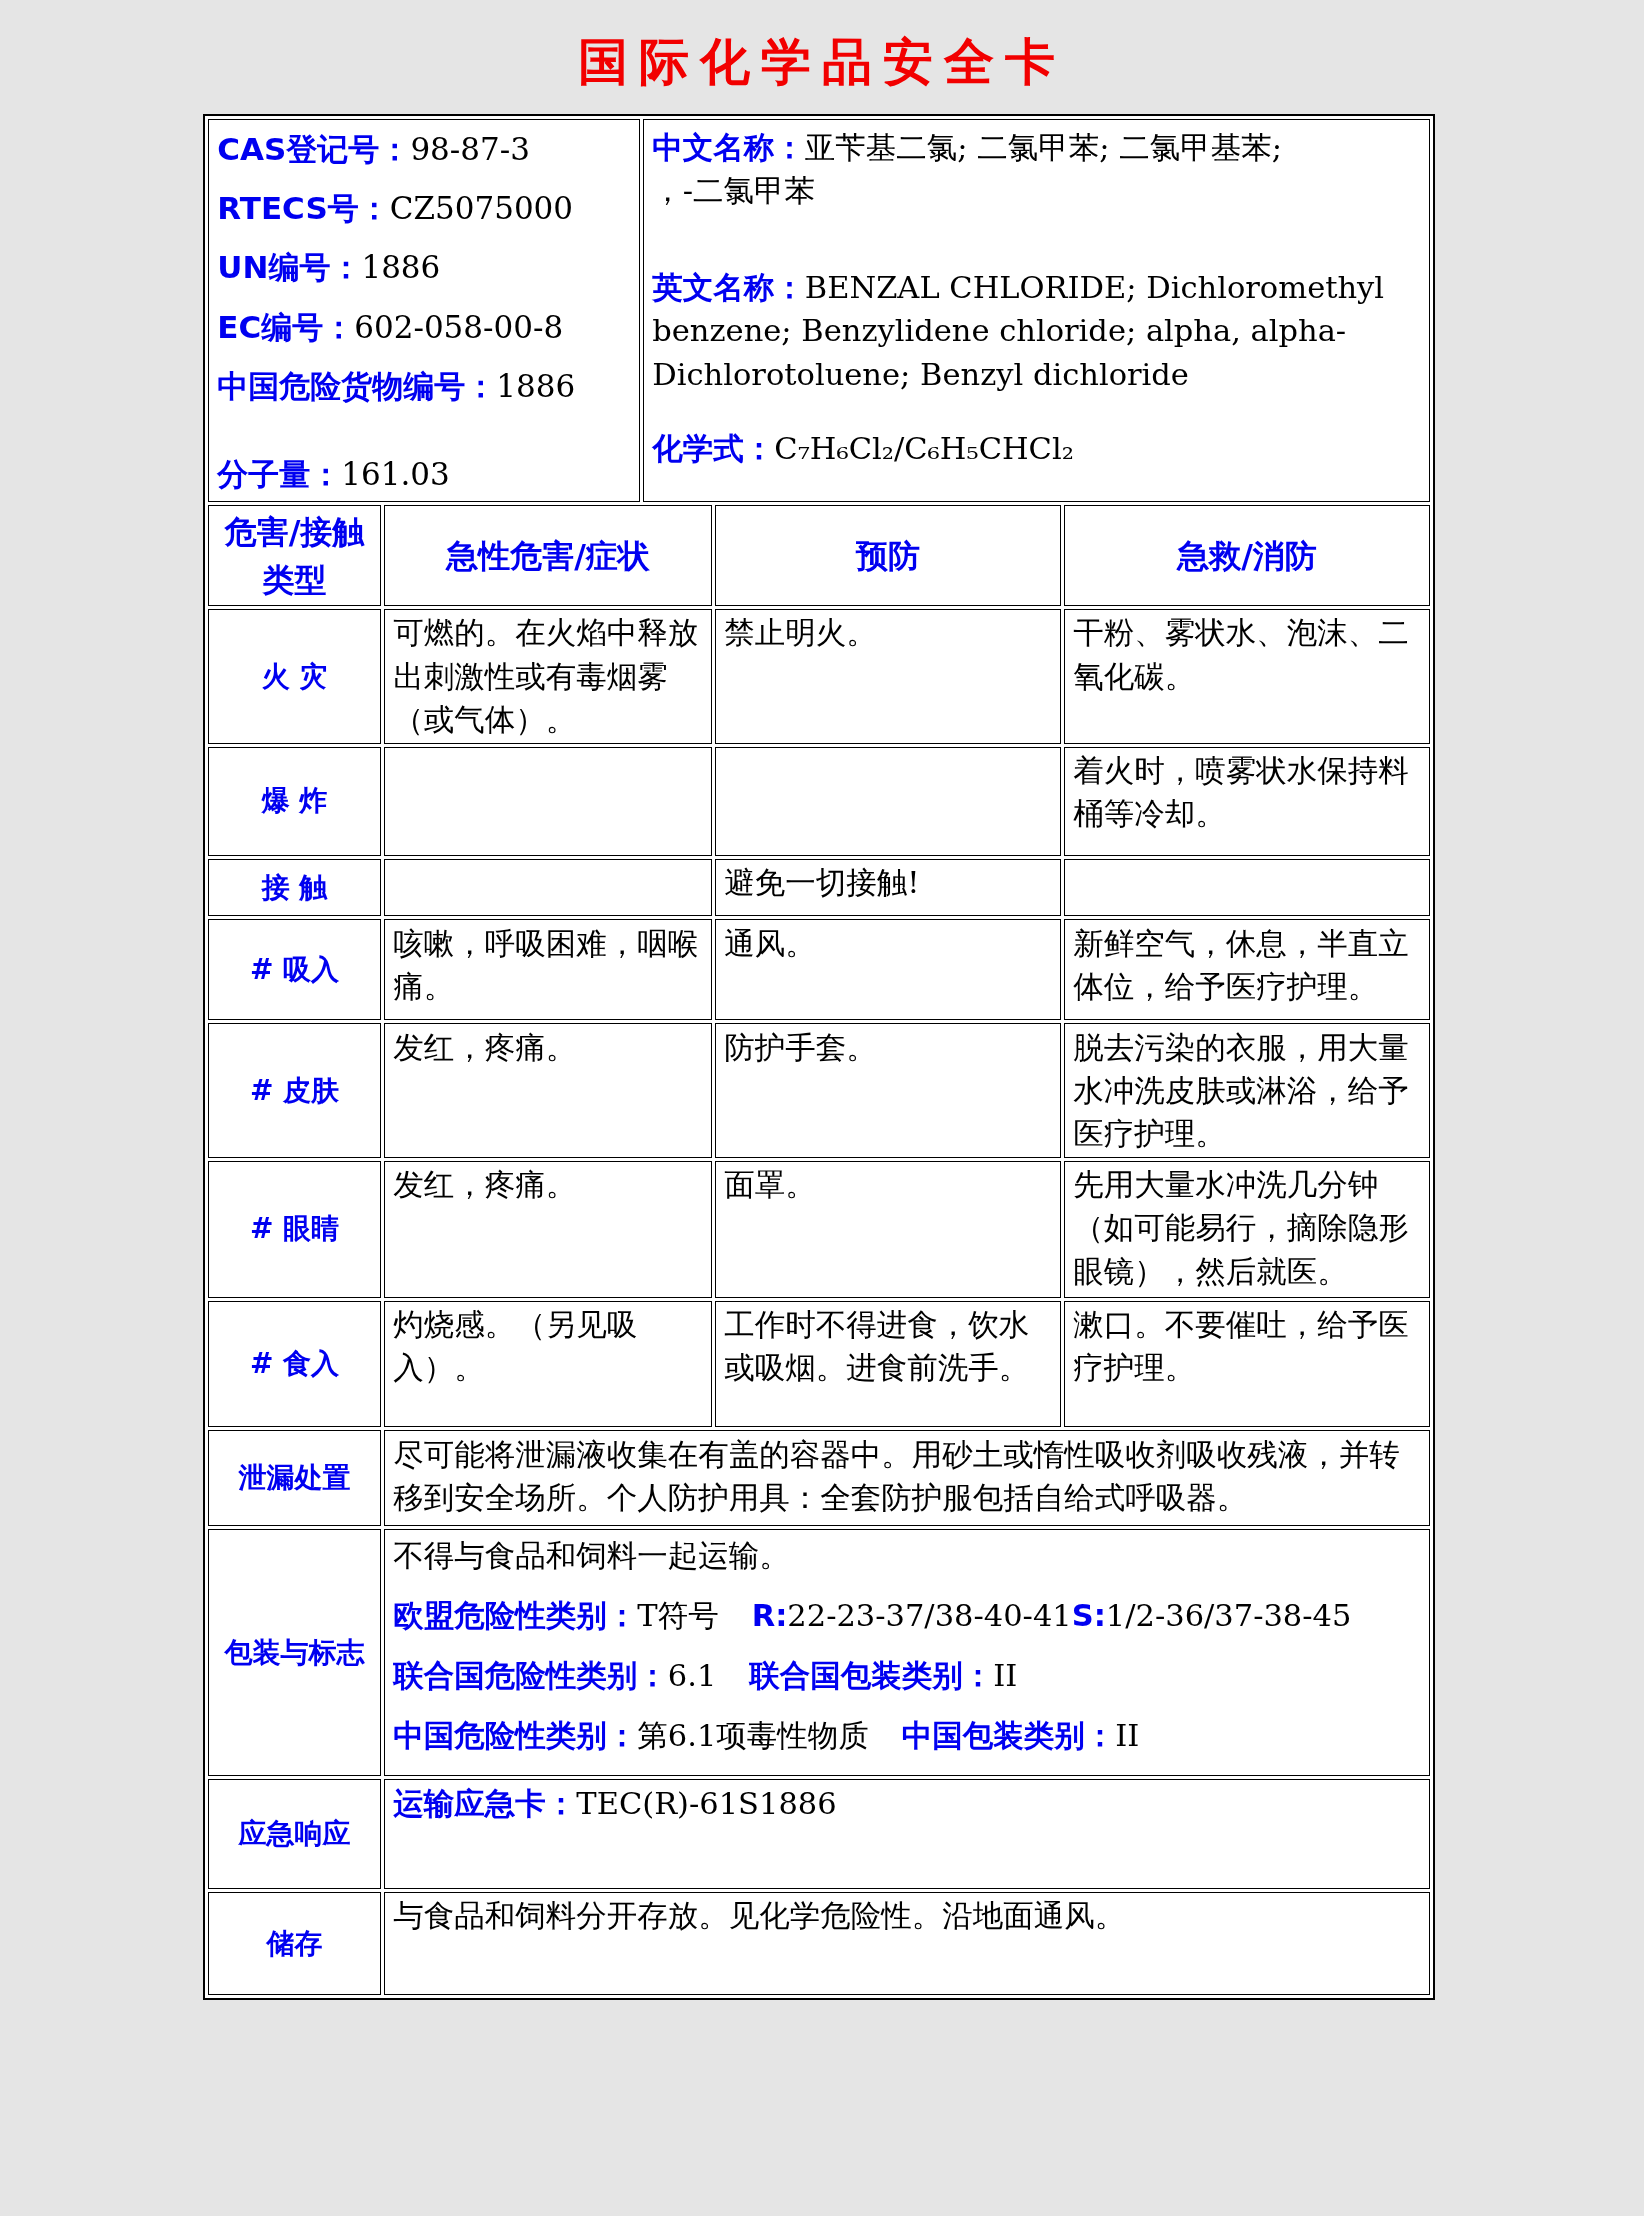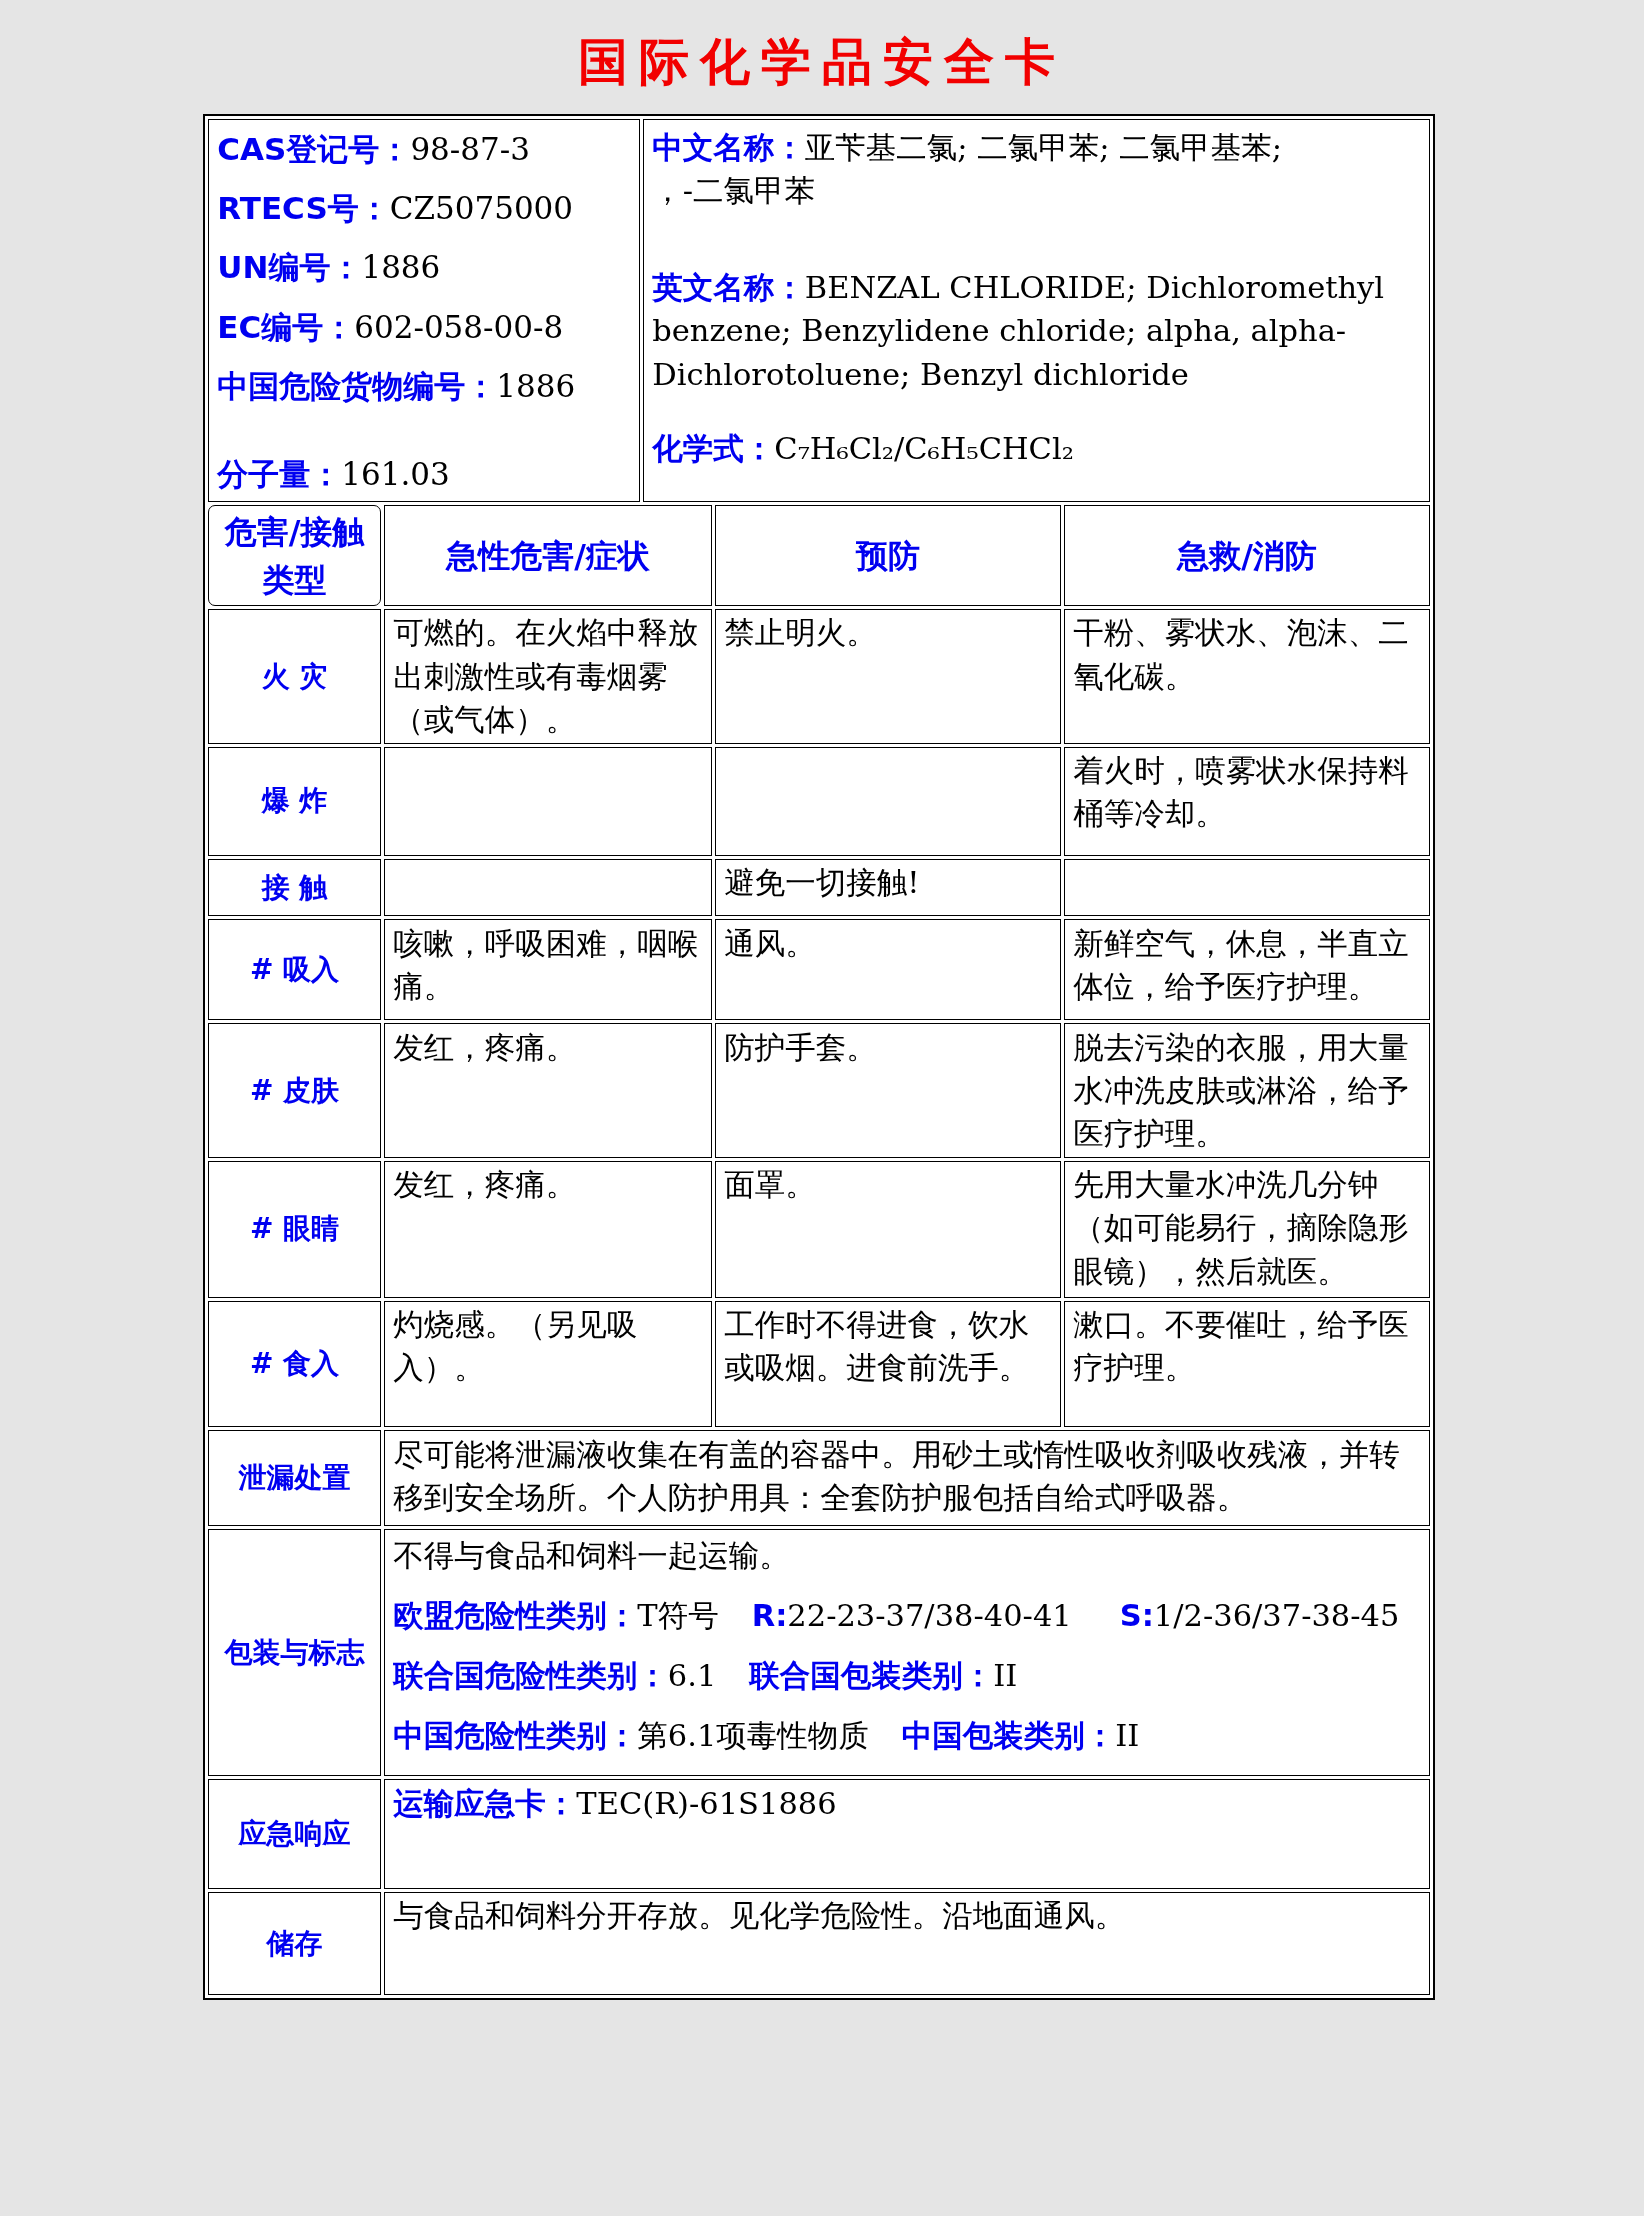--- a/index.html
+++ b/index.html
@@ -42,21 +42,21 @@
   .substance{font-size:32px;}
   .icsc{white-space:nowrap;font-size:32px;}
   .id-line{margin:5.5px 0 15.2px 0;font-size:31px;}
   .id-line .lbl{font-size:31px;}
   .mw{margin-top:44px;margin-bottom:4.2px;}
   .name-block{margin:4.2px 0 0 0;}
   .name-block.en{margin-top:54px;}
   .formula-line{margin-top:30.5px;margin-bottom:4.2px;}
   .pk-line{margin:2.8px 0 16.6px 0;}
   .sp{margin-right:33px;}
-  .sp-wide{margin-right:48px;}
+  .sp-wide{}
 </style>
 </head>
 <body>
 
 <div class="page">
 
   <h1 class="title">国际化学品安全卡</h1>
 
   <table class="card">
     <colgroup>
@@ -84,21 +84,21 @@
           <div class="val">，-二氯甲苯</div>
         </div>
         <div class="name-block en">
           <span class="lbl">英文名称：</span><span class="val">BENZAL CHLORIDE; Dichloromethyl benzene; Benzylidene chloride; alpha, alpha-Dichlorotoluene; Benzyl dichloride</span>
         </div>
         <div class="formula-line"><span class="lbl">化学式：</span><span class="val">C₇H₆Cl₂/C₆H₅CHCl₂</span></div>
       </td>
     </tr>
 
     <tr class="hdr">
-      <td style="height:89px;border-radius:7px;">危害/接触类型</td>
+      <td style="height:89px;">危害/接触类型</td>
       <td colspan="2">急性危害/症状</td>
       <td>预防</td>
       <td>急救/消防</td>
     </tr>
 
     <tr>
       <td class="rowlbl" style="height:126px;">火 灾</td>
       <td colspan="2">可燃的。在火焰中释放出刺激性或有毒烟雾（或气体）。</td>
       <td>禁止明火。</td>
       <td>干粉、雾状水、泡沫、二氧化碳。</td>

